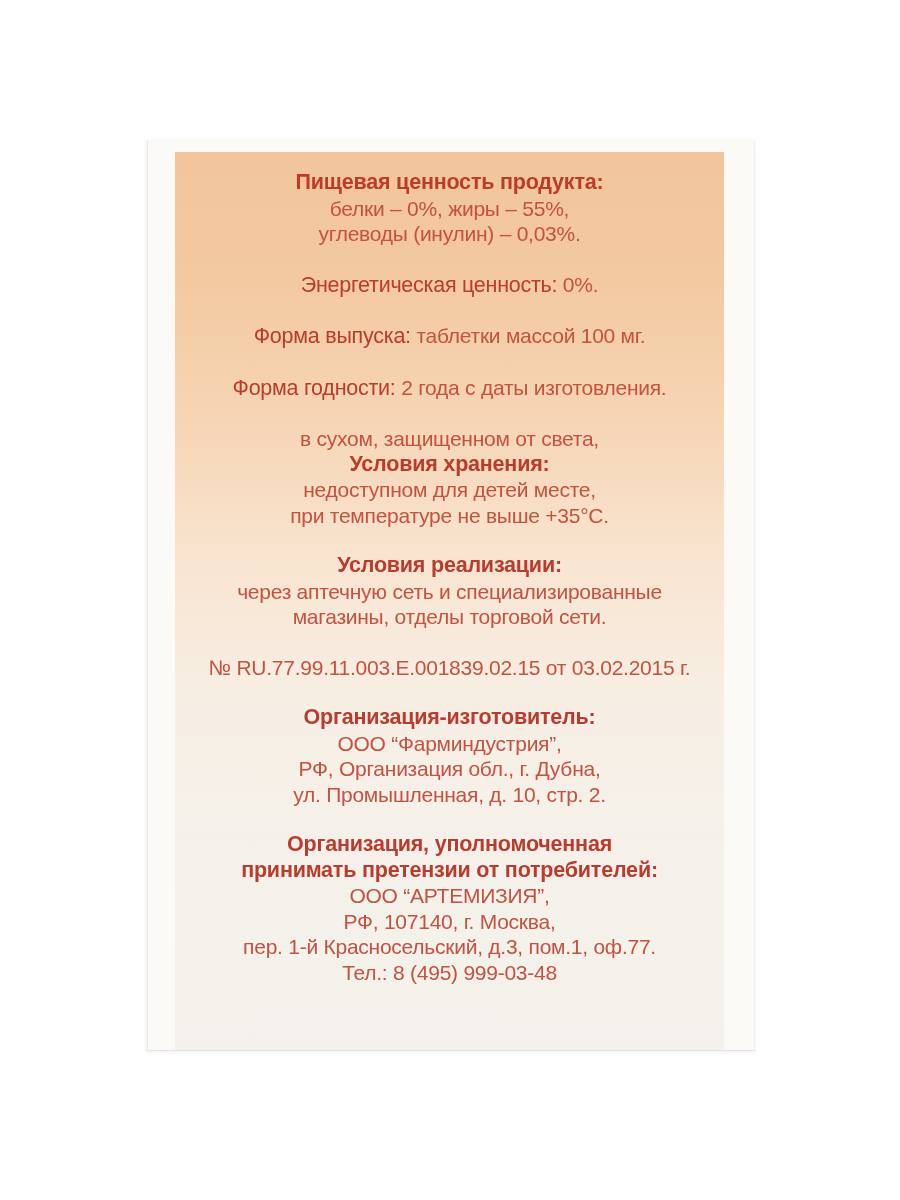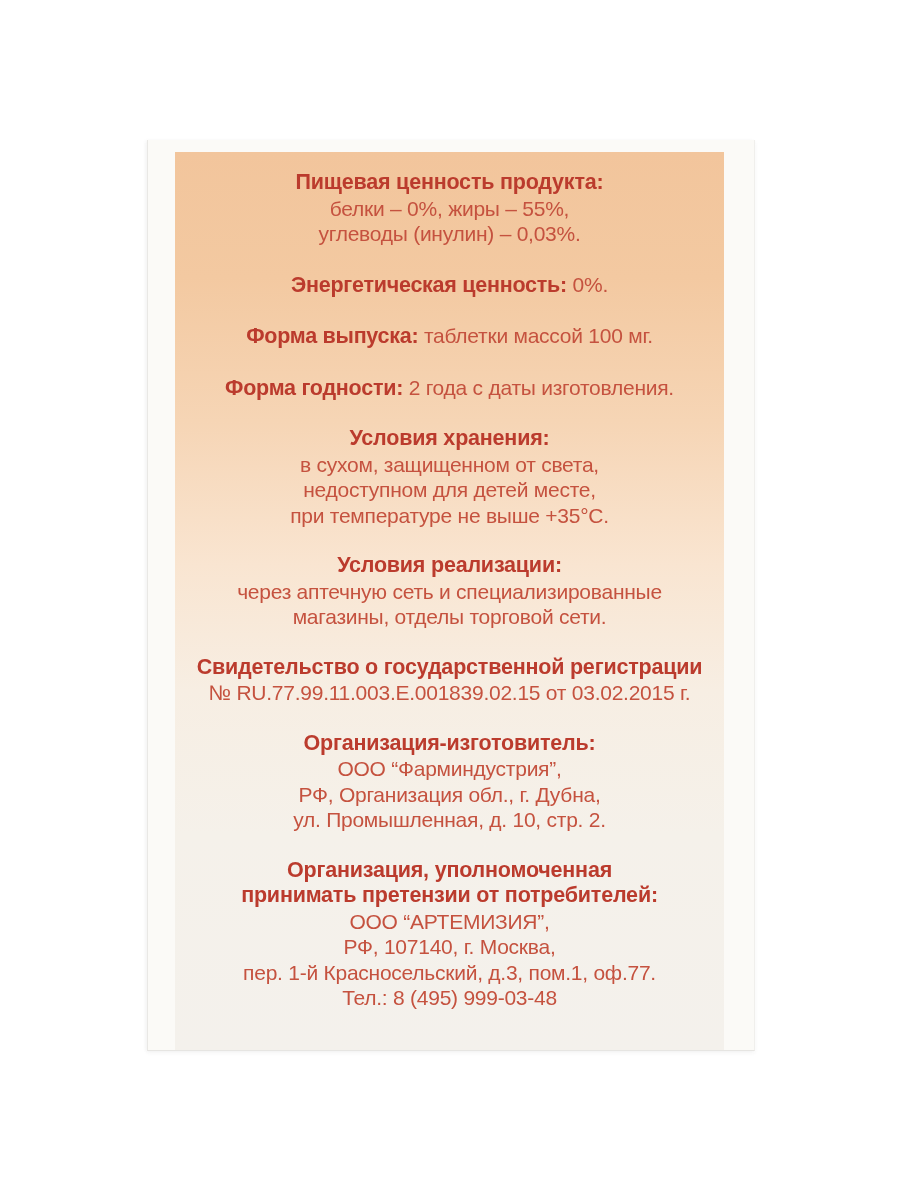--- a/index.html
+++ b/index.html
@@ -59,21 +59,21 @@
     letter-spacing: -0.25px;
     white-space: nowrap;
   }
   .line.heading {
     font-size: 21.5px;
     font-weight: 700;
     color: var(--heading-color, #bb3b2d);
     letter-spacing: -0.2px;
   }
   .line .inline-heading {
-    font-weight: 700;
+    font-weight: 400;
     font-size: 21.5px;
     color: var(--heading-color, #bb3b2d);
     text-align: right;
   }
 </style>
 </head>
 <body>
 
 <div class="scene">
   <div class="box">
@@ -86,32 +86,31 @@
         <div class="section">
           <div class="line"><span class="inline-heading">Энергетическая ценность:</span><span> 0%.</span></div>
         </div>
         <div class="section">
           <div class="line"><span class="inline-heading">Форма выпуска:</span><span> таблетки массой 100 мг.</span></div>
         </div>
         <div class="section">
           <div class="line"><span class="inline-heading">Форма годности:</span><span> 2 года с даты изготовления.</span></div>
         </div>
         <div class="section">
+          <div class="line">в сухом, защищенном от света,</div>
           <div class="line heading">Условия хранения:</div>
-          <div class="line">в сухом, защищенном от света,</div>
           <div class="line">недоступном для детей месте,</div>
           <div class="line">при температуре не выше +35°С.</div>
         </div>
         <div class="section">
           <div class="line heading">Условия реализации:</div>
           <div class="line">через аптечную сеть и специализированные</div>
           <div class="line">магазины, отделы торговой сети.</div>
         </div>
         <div class="section">
-          <div class="line heading">Свидетельство о государственной регистрации</div>
           <div class="line">№ RU.77.99.11.003.Е.001839.02.15 от 03.02.2015 г.</div>
         </div>
         <div class="section">
           <div class="line heading">Организация-изготовитель:</div>
           <div class="line">ООО “Фарминдустрия”,</div>
           <div class="line">РФ, Организация обл., г. Дубна,</div>
           <div class="line">ул. Промышленная, д. 10, стр. 2.</div>
         </div>
         <div class="section">
           <div class="line heading">Организация, уполномоченная</div>

